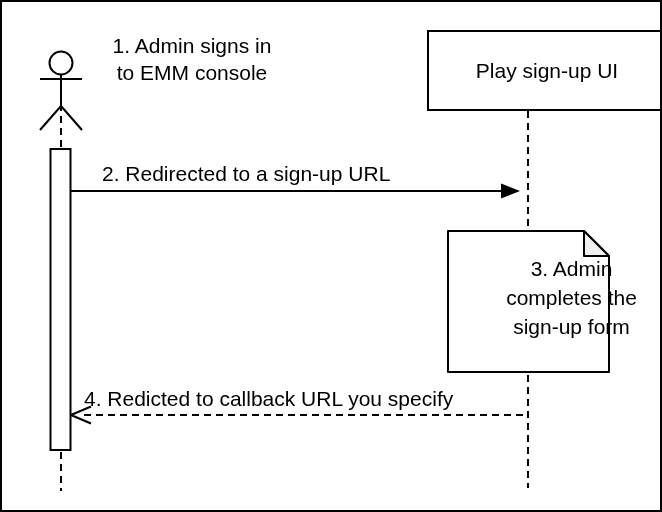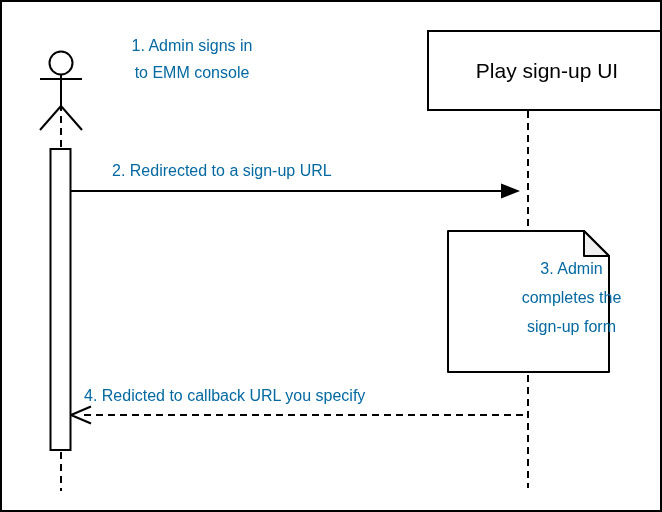--- a/index.html
+++ b/index.html
@@ -8,33 +8,33 @@
     width: 662px;
     height: 512px;
     box-sizing: border-box;
     background: #ffffff;
     border: 2px solid #000000;
     overflow: hidden;
     font-family: "Liberation Sans", sans-serif;
     color: #000000;
   }
   .layer { position: absolute; left: 0; top: 0; }
-  .label { position: absolute; font-size: 16px; color: #0369a1; }
+  .label { position: absolute; font-size: 21px; color: #000000; }
   .actor-label {
     left: 91px; top: 30px; width: 198px;
     text-align: center; line-height: 27px; white-space: pre-line;
   }
   .participant-box {
     position: absolute; left: 425px; top: 28px;
     width: 240px; height: 81px; box-sizing: border-box;
     background: #ffffff; border: 2px solid #000000;
     display: flex; align-items: center; justify-content: center;
     font-size: 21px;
   }
-  .msg2-label { left: 110px; top: 160px; white-space: nowrap; }
+  .msg2-label { left: 100px; top: 160px; white-space: nowrap; }
   .note-label {
     left: 446px; top: 252px; width: 161px;
     text-align: center; line-height: 29px; white-space: pre-line; padding-left: 43px;
   }
   .msg4-label { left: 82px; top: 385px; white-space: nowrap; }
 </style>
 </head>
 <body>
 
 <div class="canvas">

